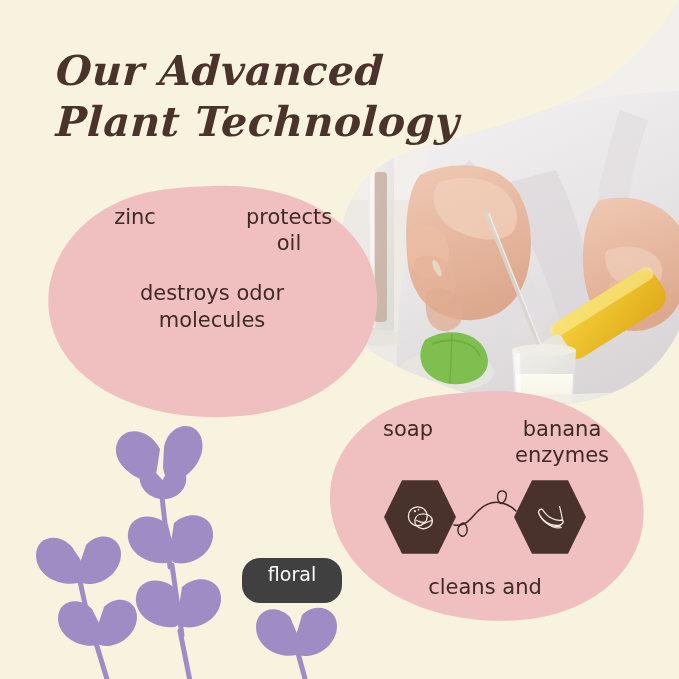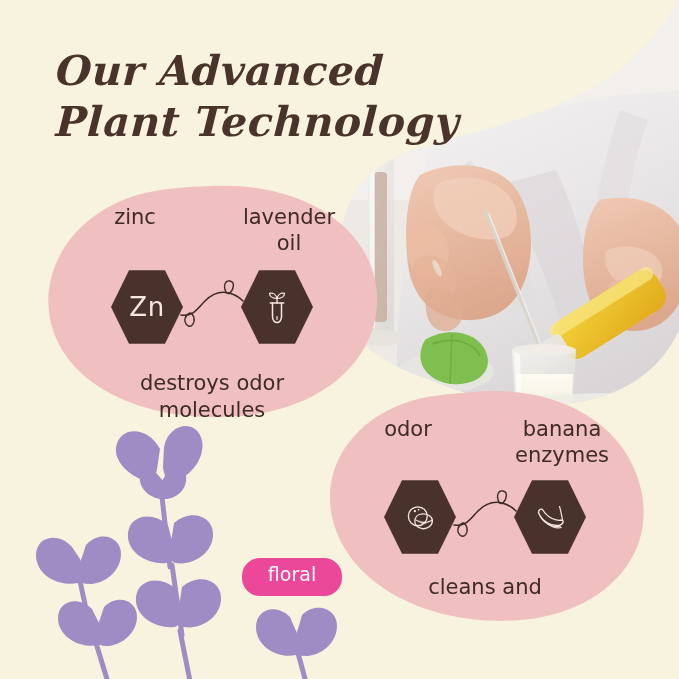--- a/index.html
+++ b/index.html
@@ -132,24 +132,24 @@
   .badge-group {
     position: absolute;
     left: 222px;
     top: 558px;
     z-index: 35;
     width: 140px;
     text-align: center;
   }
   .badge-pill {
     display: inline-block;
-    background: #ec4899;
+    background: #404040;
     color: #FFFFFF;
     border-radius: 18px;
-    padding: 6px 26px 11px 26px;
+    padding: 6px 26px 18px 26px;
     font-family: "DejaVu Sans", sans-serif;
     font-size: 19px;
     line-height: 21px;
   }
   .badge-sub {
     margin-top: 7px;
     font-family: "DejaVu Sans", sans-serif;
     font-size: 13px;
     color: #9A9288;
     letter-spacing: 0.2px;
@@ -329,65 +329,43 @@
       <path d="M 168 2 C 248 -2 318 34 331 96 C 344 158 296 220 206 231
                C 116 242 36 210 12 154 C -12 98 22 34 90 12 C 116 4 142 3 168 2 Z" fill="#F0BFBF"></path>
     </svg>
 
     <div class="blob-content" style="padding-top:20px;">
       <div class="pair-labels">
         <div class="pair-label">
           <span>zinc</span>
         </div>
         <div class="pair-label">
-          <span>lavender</span>
+          <span>protects</span>
           <span class="l2">oil</span>
         </div>
       </div>
 
-      <div class="molecule-row" style="margin-top:12px;">
-        <div class="hex">
-          <span class="hex-label">Zn</span>
-        </div>
-
-        <svg class="bond" viewBox="0 0 66 56">
-          <path d="M 2 36 C 14 38 18 30 26 22 C 34 14 42 12 50 14 C 58 16 62 20 64 22" stroke="#3F2B25" stroke-width="1.6" fill="none" stroke-linecap="round"></path>
-          <path d="M 11 34 C 6 36 4 42 8 46 C 12 50 16 44 15 39 C 14 36 13 34 11 34 Z" stroke="#3F2B25" stroke-width="1.4" fill="none"></path>
-          <path d="M 47 13 C 44 7 46 1 51 2 C 56 3 55 10 51 14 C 49 15 48 15 47 13 Z" stroke="#3F2B25" stroke-width="1.4" fill="none"></path>
-        </svg>
-
-        <div class="hex">
-          <svg viewBox="0 0 40 44" width="30" height="33">
-            <path d="M 14 16 L 14 34 C 14 39 17 42 20 42 C 23 42 26 39 26 34 L 26 16" stroke="#F6E7E0" stroke-width="2" fill="none" stroke-linecap="round"></path>
-            <path d="M 11 16 L 29 16" stroke="#F6E7E0" stroke-width="2" stroke-linecap="round"></path>
-            <path d="M 20 16 L 20 8" stroke="#F6E7E0" stroke-width="1.8" stroke-linecap="round"></path>
-            <path d="M 20 10 C 14 10 10 7 10 3 C 15 2 19 5 20 10 Z" stroke="#F6E7E0" stroke-width="1.6" fill="none"></path>
-            <path d="M 20 10 C 26 10 30 7 30 3 C 25 2 21 5 20 10 Z" stroke="#F6E7E0" stroke-width="1.6" fill="none"></path>
-            <path d="M 20 34 L 20 38" stroke="#F6E7E0" stroke-width="1.6" stroke-linecap="round"></path>
-          </svg>
-        </div>
-      </div>
 
       <div class="blob-caption" style="margin-top:24px;">
         <span>destroys odor</span>
         <span class="l2">molecules</span>
       </div>
     </div>
   </div>
 
   <div class="blob" style="left:324px; top:390px; width:322px; height:232px;">
     <svg class="blob-svg" viewBox="0 0 322 232" width="322" height="232">
       <path d="M 150 2 C 236 -6 306 36 318 104 C 330 172 274 224 196 230
                C 118 236 44 206 16 150 C -10 96 16 38 78 14 C 102 5 126 4 150 2 Z" fill="#F0BFBF"></path>
     </svg>
 
     <div class="blob-content" style="padding-top:26px;">
       <div class="pair-labels">
         <div class="pair-label">
-          <span class="l2">odor</span>
+          <span class="l2">soap</span>
         </div>
         <div class="pair-label">
           <span>banana</span>
           <span class="l2">enzymes</span>
         </div>
       </div>
 
       <div class="molecule-row" style="margin-top:10px;">
         <div class="hex">
           <svg viewBox="0 0 44 44" width="32" height="32">

